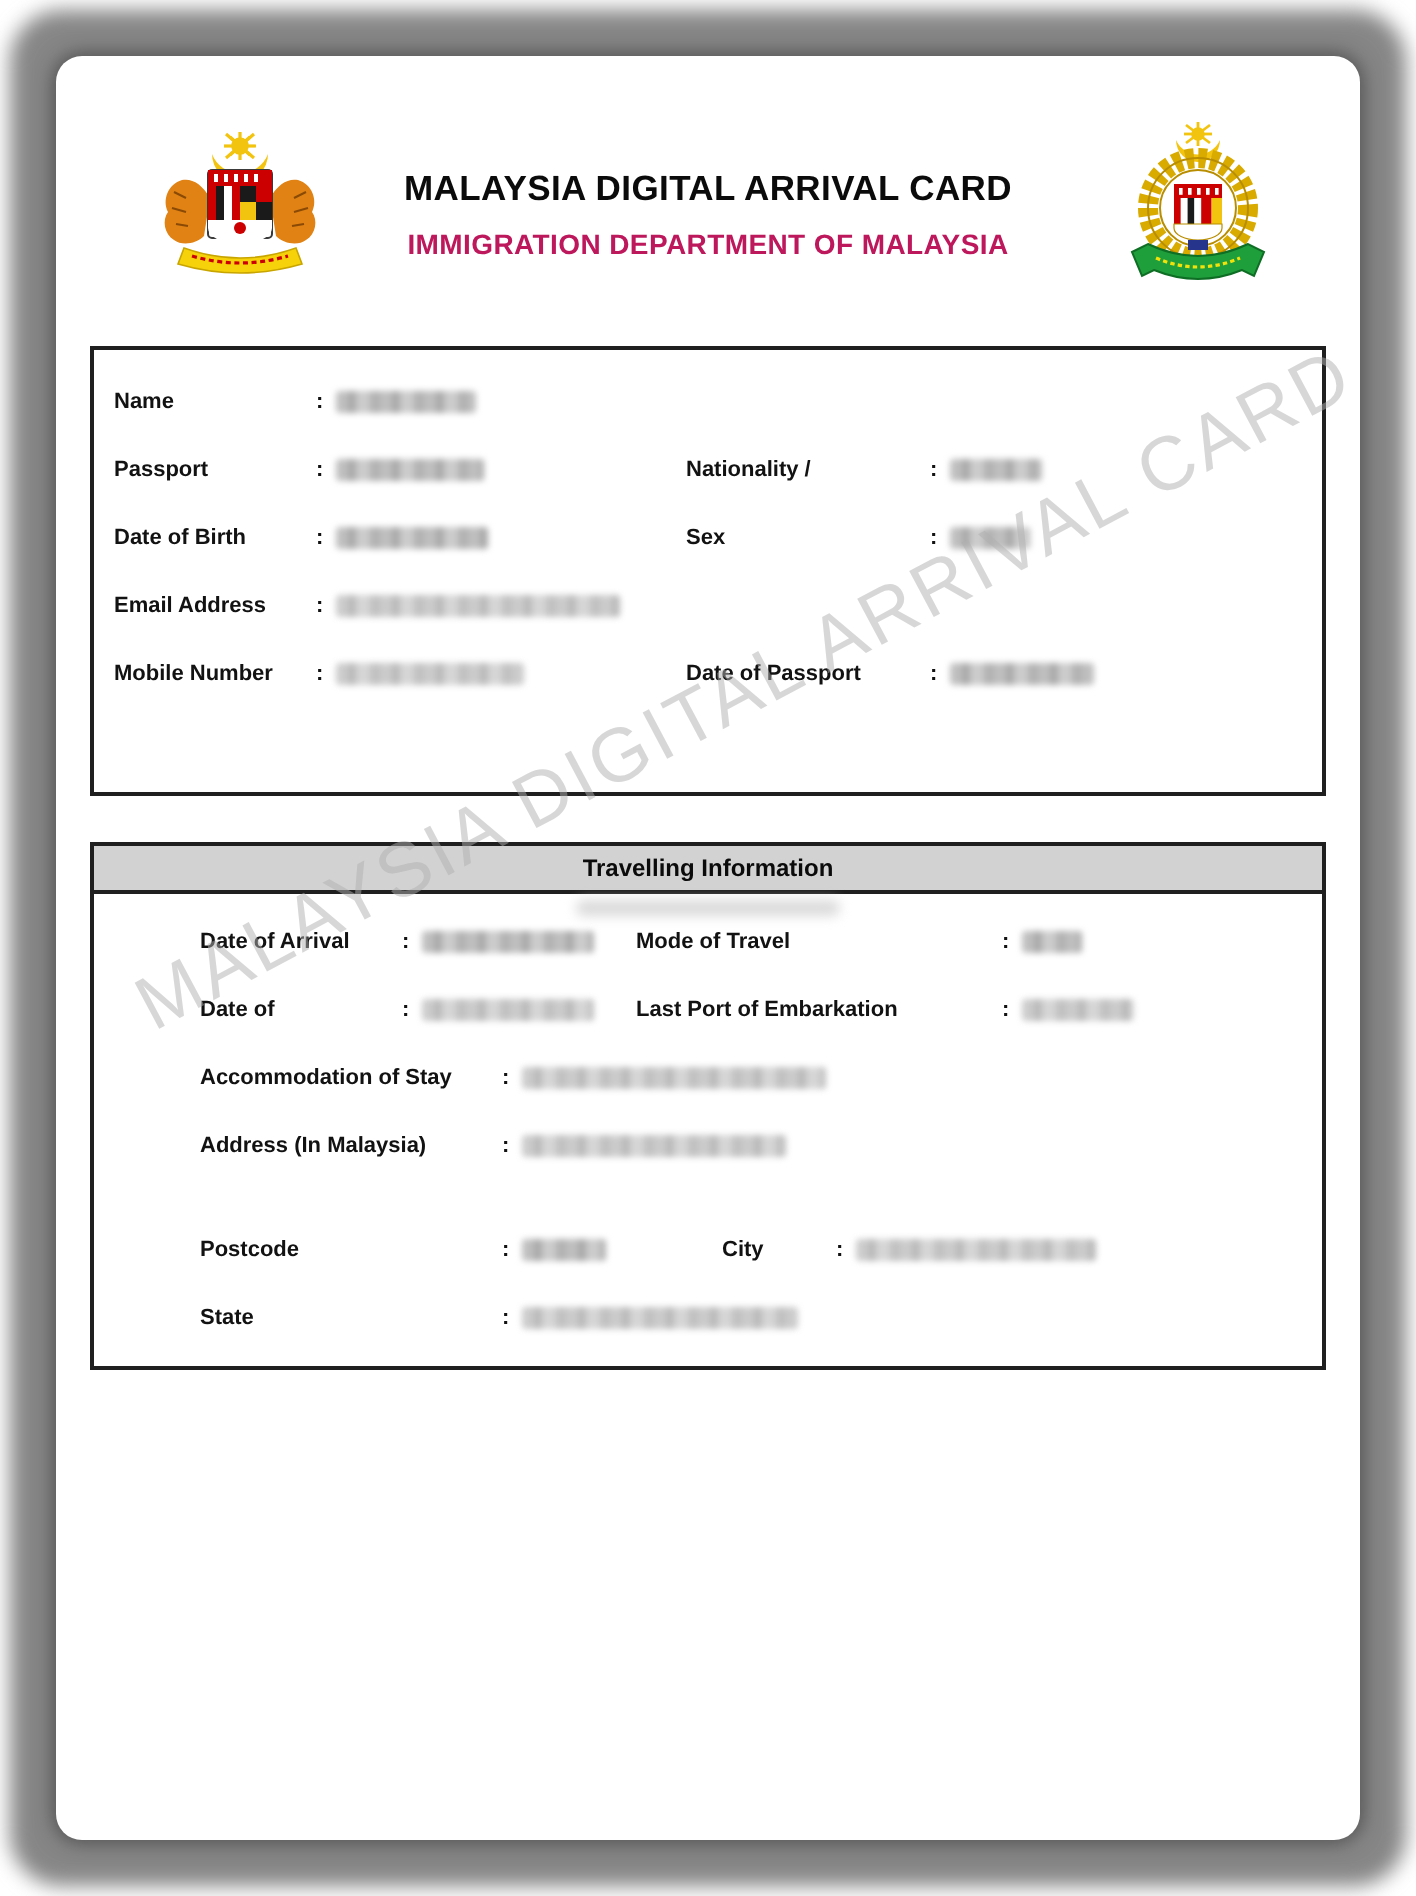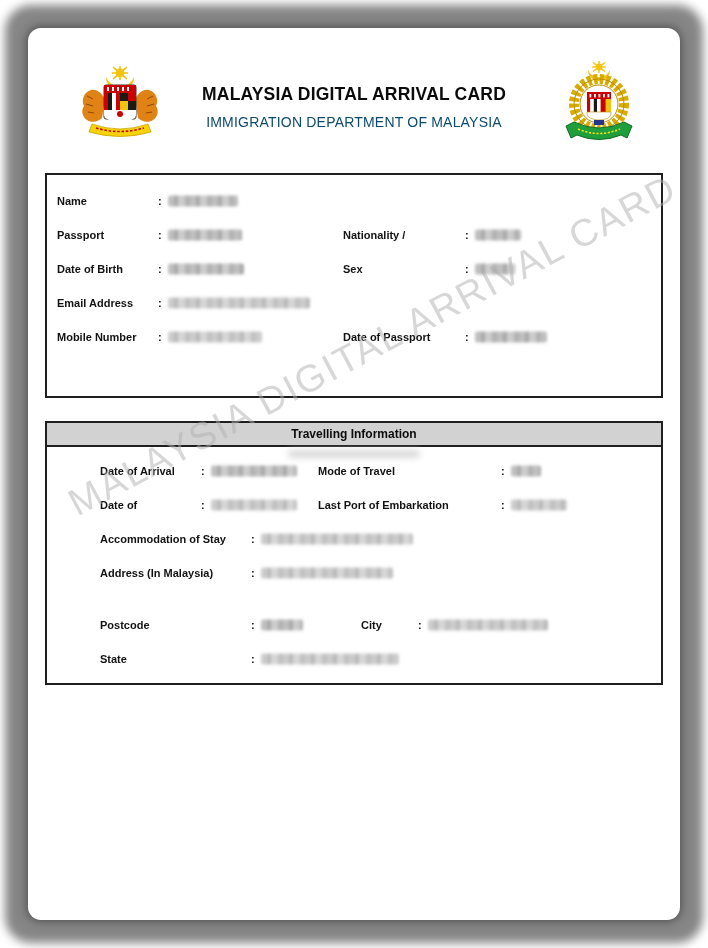--- a/index.html
+++ b/index.html
@@ -17,21 +17,21 @@
     position:absolute;left:28px;top:28px;width:652px;height:892px;
     background:#ffffff;border-radius:13px;
     box-shadow:0 0 9px 2px rgba(45,45,45,0.55);
   }
   
   .doc-header{position:absolute;top:0;left:0;width:652px;height:130px;}
   .logo-left{position:absolute;left:50px;top:36px;width:84px;height:78px;}
   .logo-right{position:absolute;left:528px;top:32px;width:86px;height:92px;}
   .titles{position:absolute;left:0;top:0;width:652px;text-align:center;}
   .doc-title{margin-top:56px;font-size:17.5px;font-weight:bold;color:#0b0b0b;letter-spacing:0.2px;}
-  .doc-subtitle{margin-top:9px;font-size:14px;font-weight:normal;color:#0c4a6e;letter-spacing:0.2px;}
+  .doc-subtitle{margin-top:9px;font-size:14px;font-weight:bold;color:#be185d;letter-spacing:0.2px;}
   
   .watermark{
     position:absolute;left:6px;top:306px;width:640px;text-align:center;
     transform:rotate(-28deg);transform-origin:center;
     font-size:38px;color:rgba(176,176,176,0.5);letter-spacing:2px;
     white-space:nowrap;pointer-events:none;z-index:6;
   }
   
   .box{
     position:absolute;left:17px;width:618px;box-sizing:border-box;

